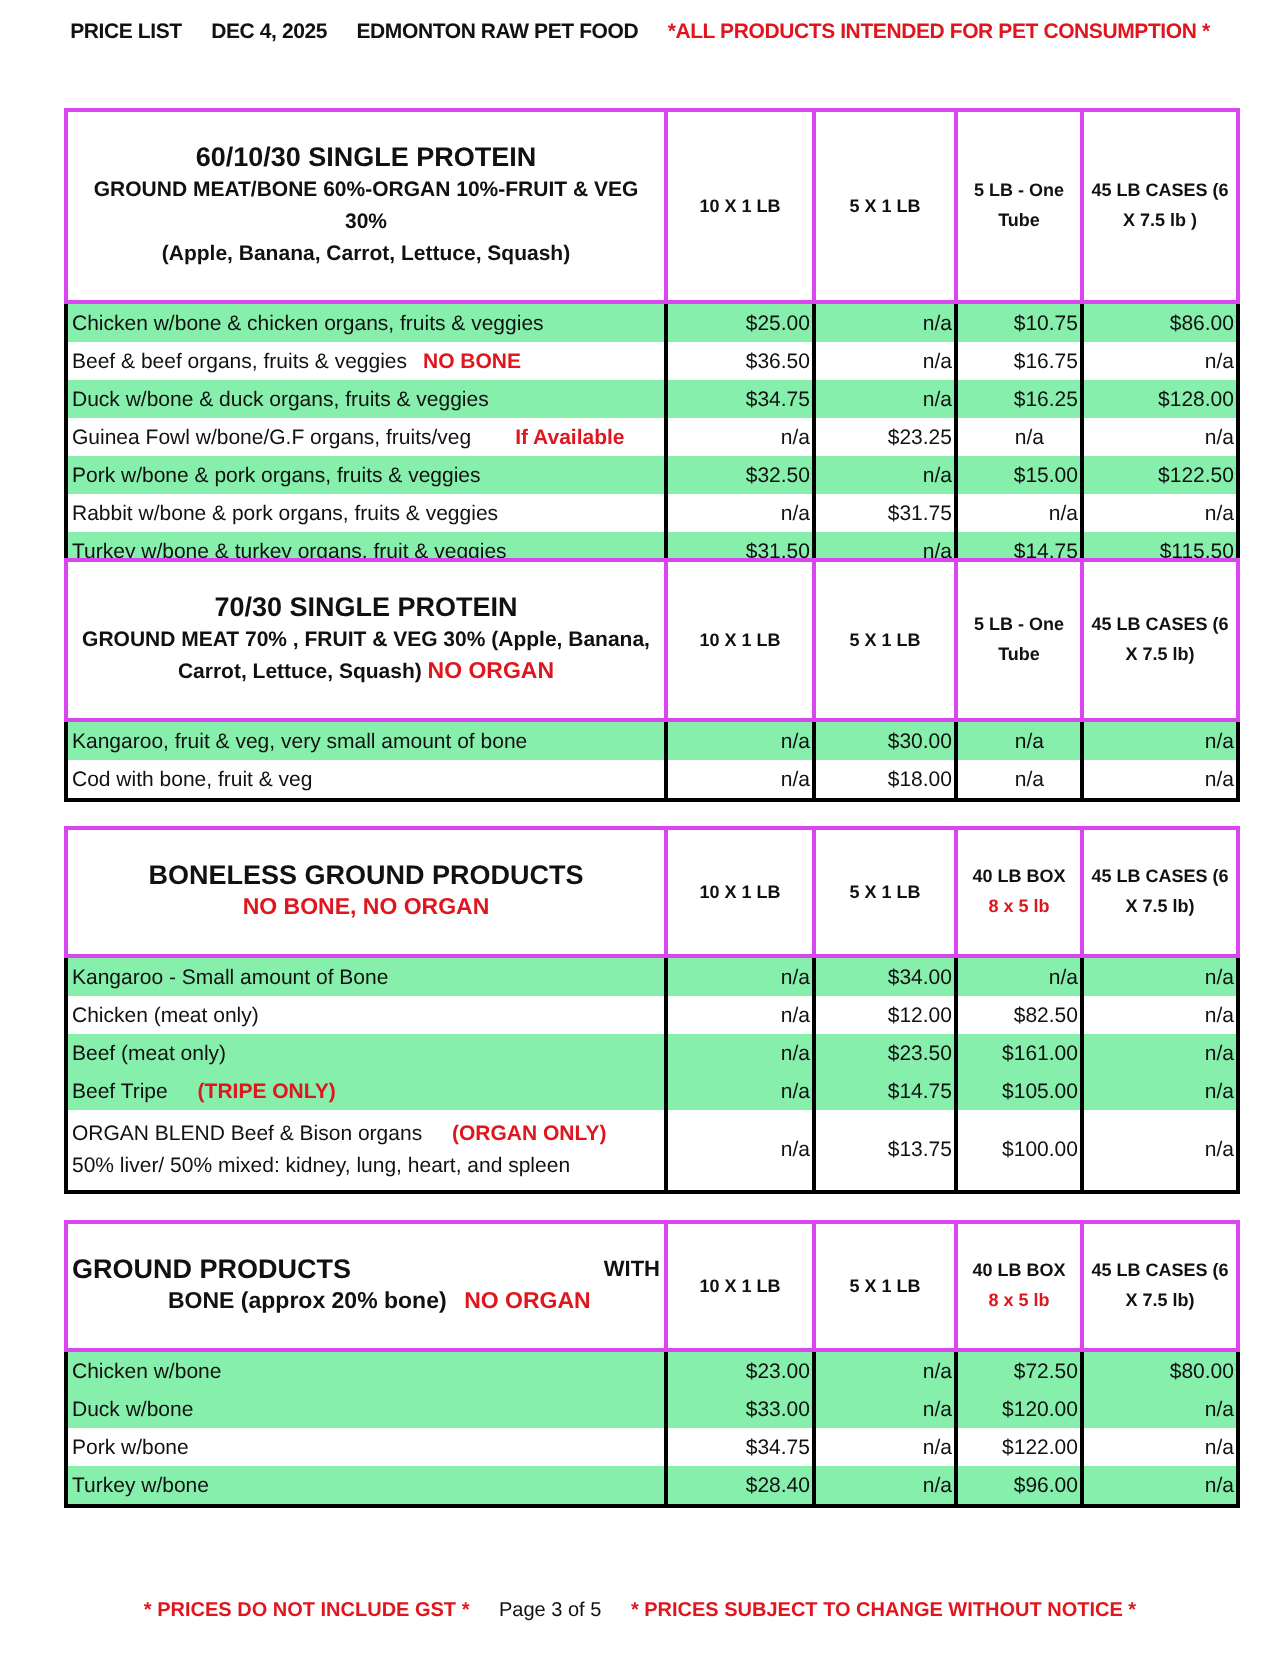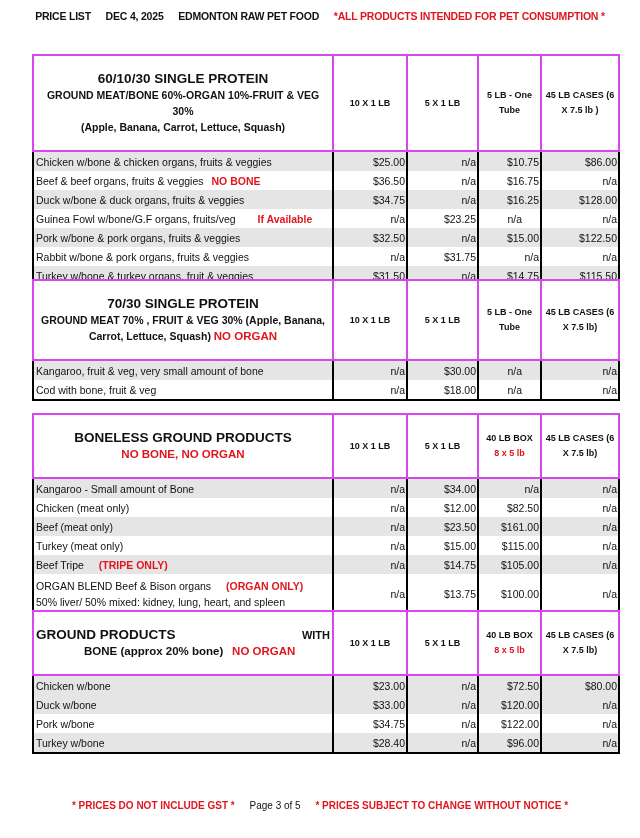--- a/index.html
+++ b/index.html
@@ -20,21 +20,21 @@
                     vertical-align:middle; padding:15px 2px; }
   .price-table th.title { font-size:12.5px; line-height:16px; }
   .price-table th.title .big { font-size:13.5px; display:block; }
   .price-table th.title .sub { font-size:10.5px; display:block; line-height:16px; }
   .price-table th.col { font-size:9px; line-height:15px; }
   .price-table td { font-size:10.5px; height:19px; padding:0 2px; white-space:nowrap;
                     border-left:2px solid #000; border-right:2px solid #000; }
   .price-table td.name { padding-left:2px; }
   .price-table td.num { text-align:right; padding-right:1px; }
   .price-table td.center { text-align:right; padding-right:18px; }
-  .price-table tr.shade td { background:#e5e5e5; }
+  .price-table tr.shade td { background:#86efac; }
   .price-table td.wrap { white-space:normal; line-height:16px; padding-top:2px; padding-bottom:2px; }
   .tag { color:#e0161e; font-weight:bold; margin-left:8px; }
   .tag.inline { margin-left:12px; }
   .footer { position:absolute; top:800px; left:0; width:640px; text-align:center; font-size:10px; white-space:nowrap; }
   .footer .red { font-weight:bold; }
   .footer span { margin:0 6px; }
   .left-title { text-align:left !important; }
   .with-word { float:right; }
 </style>
 </head>
@@ -197,27 +197,20 @@
       <td class="num">$82.50</td>
       <td class="num">n/a</td>
     </tr>
     <tr class="shade">
       <td class="name">Beef (meat only)</td>
       <td class="num">n/a</td>
       <td class="num">$23.50</td>
       <td class="num">$161.00</td>
       <td class="num">n/a</td>
     </tr>
-    <tr>
-      <td class="name">Turkey (meat only)</td>
-      <td class="num">n/a</td>
-      <td class="num">$15.00</td>
-      <td class="num">$115.00</td>
-      <td class="num">n/a</td>
-    </tr>
     <tr class="shade">
       <td class="name"><span>Beef Tripe</span> <span class="tag inline">(TRIPE ONLY)</span></td>
       <td class="num">n/a</td>
       <td class="num">$14.75</td>
       <td class="num">$105.00</td>
       <td class="num">n/a</td>
     </tr>
     <tr style="height:41px;">
       <td class="name wrap"><span>ORGAN BLEND Beef &amp; Bison organs</span> <span class="tag inline">(ORGAN ONLY)</span>&nbsp; <span>50% liver/ 50% mixed: kidney, lung, heart, and spleen</span></td>
       <td class="num">n/a</td>

